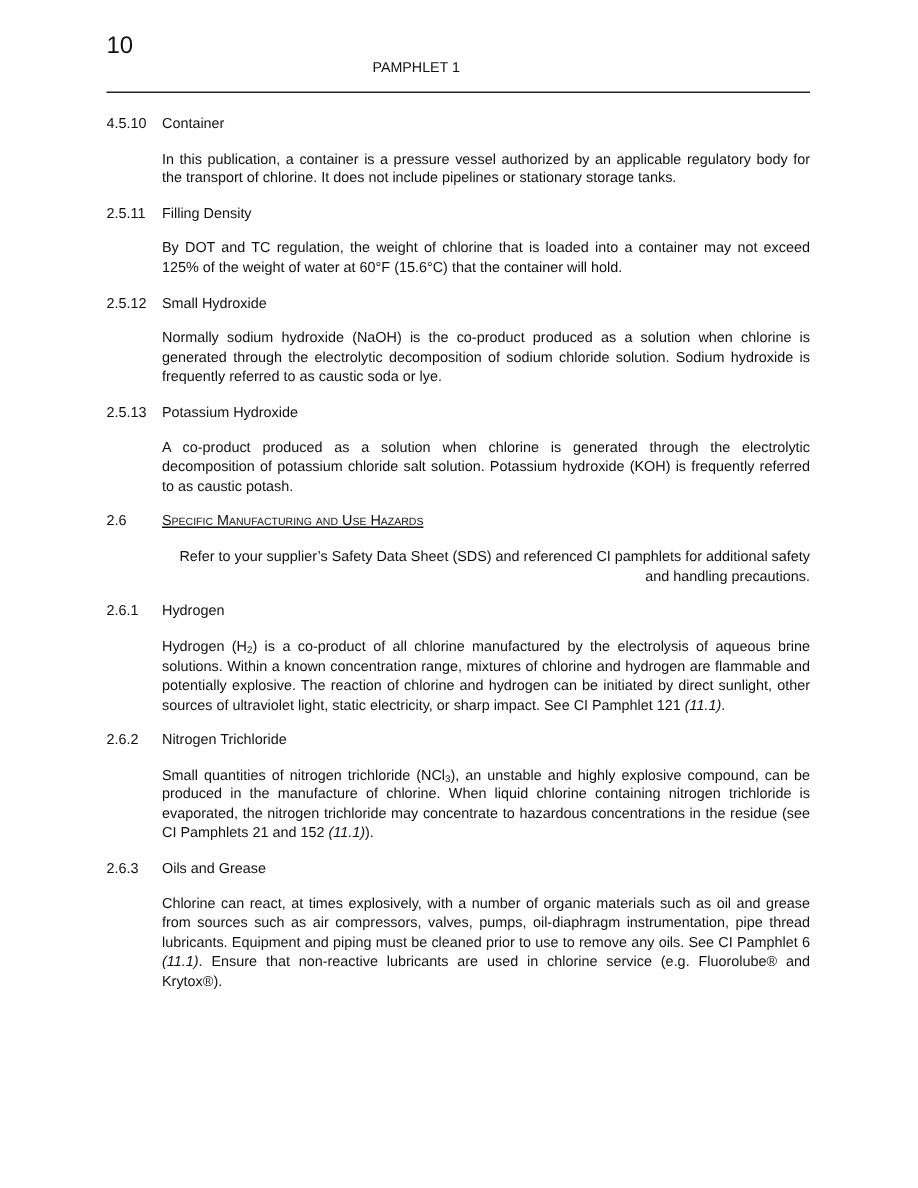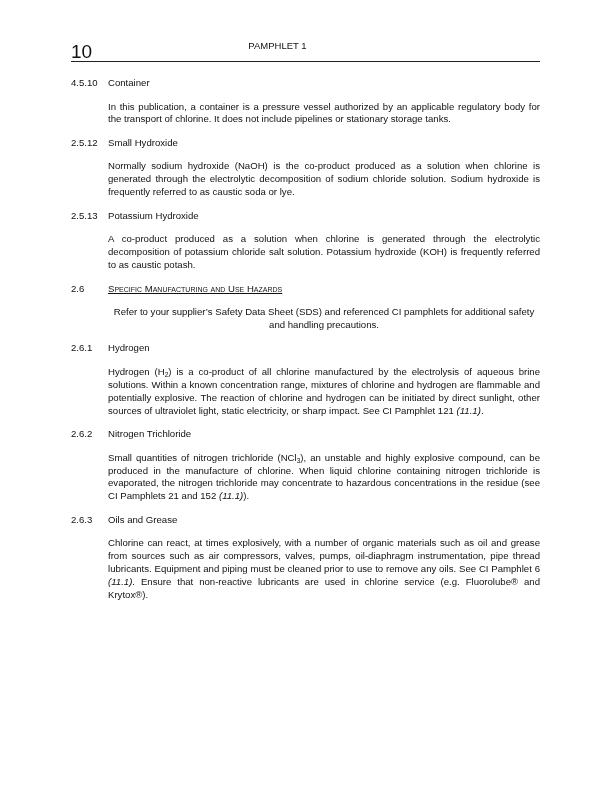--- a/index.html
+++ b/index.html
@@ -1,48 +1,55 @@
 <!DOCTYPE html>
 <html><head>
 <meta charset="utf-8">
 <style>
   html, body { margin: 0; padding: 0; background: #ffffff; }
   body { width: 612px; height: 792px; position: relative; overflow: hidden;
          font-family: "Liberation Sans", sans-serif; color: #111; }
-  .page-number { position: absolute; left: 71px; top: 41px; font-size: 19px; }
+  .page-number { position: absolute; left: 71px; top: 22px; font-size: 16px; }
   .running-header { position: absolute; left: 0; width: 555px; top: 40px; text-align: center; font-size: 9.5px; }
   .header-rule { position: absolute; left: 71px; width: 469px; top: 61px; height: 0; border-top: 1.2px solid #222; }
   .content { position: absolute; left: 71px; top: 77px; width: 469px; font-size: 9.6px; line-height: 12.9px; }
   .section { margin: 0 0 10.6px 0; }
   .sec-head { display: flex; margin-bottom: 10.6px; }
   .sec-num { width: 37px; flex: none; }
   .sec-title { flex: 1; }
   .smallcaps { font-variant: small-caps; text-decoration: underline; }
   .body { margin-left: 37px; text-align: justify; }
-  .body.left { text-align: center; }
+  .body.left { text-align: right; }
   sub { font-size: 6.5px; vertical-align: -1.5px; line-height: 0; }
   i { }
 </style>
 </head>
 <body>
 
 <div class="page-number">10</div>
 <div class="running-header">PAMPHLET 1</div>
 <div class="header-rule"></div>
 
 <div class="content">
 
   <div class="section">
     <div class="sec-head">
       <span class="sec-num">4.5.10</span>
       <span class="sec-title">Container</span>
     </div>
     <div class="body">In this publication, a container is a pressure vessel authorized by an applicable regulatory body for the transport of chlorine.  It does not include pipelines or stationary storage tanks.</div>
   </div>
 
+  <div class="section">
+    <div class="sec-head">
+      <span class="sec-num">2.5.11</span>
+      <span class="sec-title">Filling Density</span>
+    </div>
+    <div class="body">By DOT and TC regulation, the weight of chlorine that is loaded into a container may not exceed 125% of the weight of water at 60°F (15.6°C) that the container will hold.</div>
+  </div>
 
   <div class="section">
     <div class="sec-head">
       <span class="sec-num">2.5.12</span>
       <span class="sec-title">Small Hydroxide</span>
     </div>
     <div class="body">Normally sodium hydroxide (NaOH) is the co-product produced as a solution when chlorine is generated through the electrolytic decomposition of sodium chloride solution. Sodium hydroxide is frequently referred to as caustic soda or lye.</div>
   </div>
 
   <div class="section">

